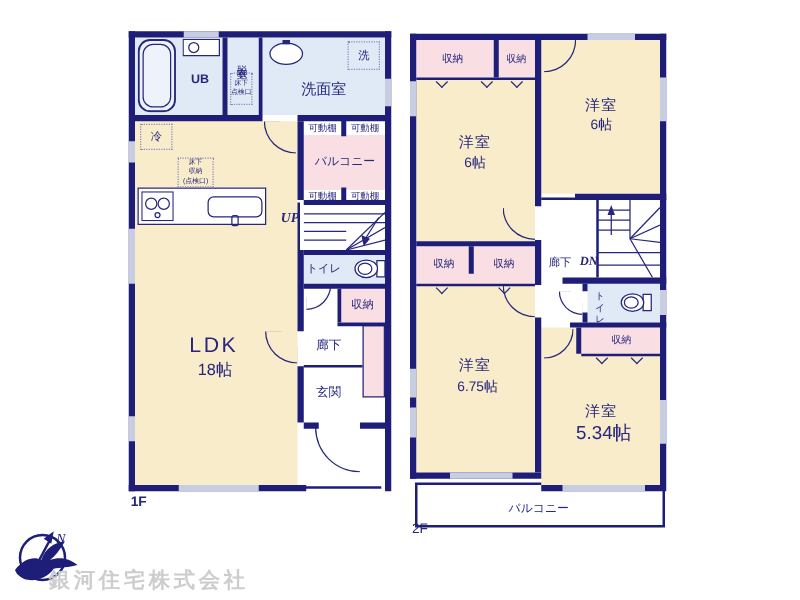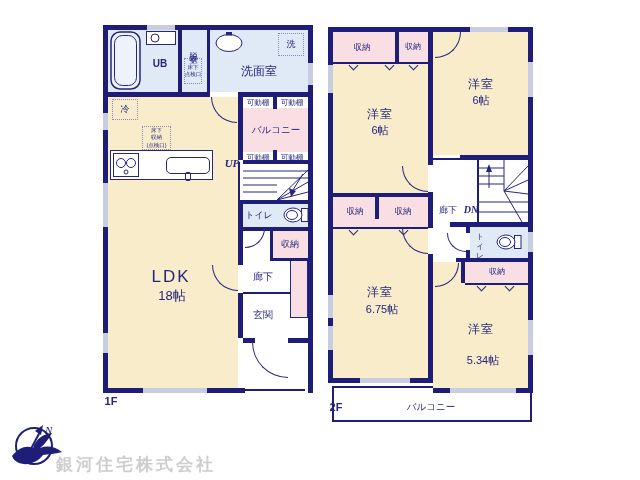--- a/index.html
+++ b/index.html
@@ -133,21 +133,21 @@
 (点検口)</span></div>
 
     <span class="lb" style="left:160px;top:64px;font-size:10px;font-weight:bold">UB</span>
     <span class="lb vert" style="left:194px;top:47px;font-size:8.5px">脱衣室</span>
     <span class="lb" style="left:259px;top:71px;font-size:12px">洗面室</span>
     <span class="lb" style="left:258px;top:102px;font-size:7.5px">可動棚</span>
     <span class="lb" style="left:292px;top:102px;font-size:7.5px">可動棚</span>
     <span class="lb" style="left:276px;top:130px;font-size:9.5px">バルコニー</span>
     <span class="lb" style="left:258px;top:157px;font-size:7.5px">可動棚</span>
     <span class="lb" style="left:292px;top:157px;font-size:7.5px">可動棚</span>
-    <span class="lb it" style="left:232px;top:164px;font-size:11px">UP</span>
+    <span class="lb it" style="left:232px;top:175px;font-size:11px">UP</span>
     <span class="lb" style="left:259px;top:215px;font-size:9px">トイレ</span>
     <span class="lb" style="left:290px;top:244px;font-size:9px">収納</span>
     <span class="lb" style="left:263px;top:277px;font-size:10px">廊下</span>
     <span class="lb" style="left:263px;top:315px;font-size:10px">玄関</span>
     <span class="lb" style="left:171px;top:277px;font-size:17px;letter-spacing:2px">LDK</span>
     <span class="lb" style="left:172px;top:296px;font-size:13px">18帖</span>
     <span class="lb" style="left:111px;top:402px;font-size:11px;font-weight:bold">1F</span>
   </section>
 
   <section>
@@ -241,30 +241,30 @@
     <span class="lb" style="left:481px;top:101px;font-size:11px">6帖</span>
     <span class="lb" style="left:355px;top:211px;font-size:8.5px">収納</span>
     <span class="lb" style="left:403px;top:211px;font-size:8.5px">収納</span>
     <span class="lb" style="left:448px;top:210px;font-size:9px">廊下</span>
     <span class="lb it" style="left:471px;top:210px;font-size:10px">DN</span>
     <span class="lb vert" style="left:480px;top:242px;font-size:7.5px">トイレ</span>
     <span class="lb" style="left:497px;top:272px;font-size:8px">収納</span>
     <span class="lb" style="left:380px;top:292px;font-size:12px;letter-spacing:1px">洋室</span>
     <span class="lb" style="left:382px;top:310px;font-size:11px">6.75帖</span>
     <span class="lb" style="left:481px;top:329px;font-size:12px;letter-spacing:1px">洋室</span>
-    <span class="lb" style="left:483px;top:361px;font-size:11px">5.34帖</span>
+    <span class="lb" style="left:483px;top:347px;font-size:15px">5.34帖</span>
     <span class="lb" style="left:431px;top:407px;font-size:9.5px">バルコニー</span>
-    <span class="lb" style="left:336px;top:408px;font-size:11px;font-weight:bold">2F</span>
+    <span class="lb" style="left:336px;top:424px;font-size:11px;font-weight:normal">2F</span>
   </section>
 
   <footer>
     <svg class="ic" style="left:10px;top:418px" width="56" height="56">
       <circle cx="24" cy="28" r="18" fill="none" stroke="#1e1e78" stroke-width="2"></circle>
       <line x1="15" y1="42" x2="31" y2="12" stroke="#1e1e78" stroke-width="2"></line>
       <polygon points="33,7 25,13 31,17" fill="#1e1e78"></polygon>
       <text x="35" y="16" font-size="11" font-style="italic" fill="#1e1e78" font-family="Liberation Serif, serif">N</text>
       <path fill="#1e1e78" d="M2,38 C9,29 17,27 23,30 C26,21 33,16 42,15 C38,22 34,27 30,30
            C38,27 46,29 52,34 C45,36 38,36 33,37 C27,45 17,48 9,45 C5,43 3,41 2,38 Z"></path>
     </svg>
-    <span class="wm" style="left:136px;top:464px">銀河住宅株式会社</span>
+    <span class="wm" style="left:119px;top:464px">銀河住宅株式会社</span>
   </footer>
 
 </div>
 
 </body></html>

